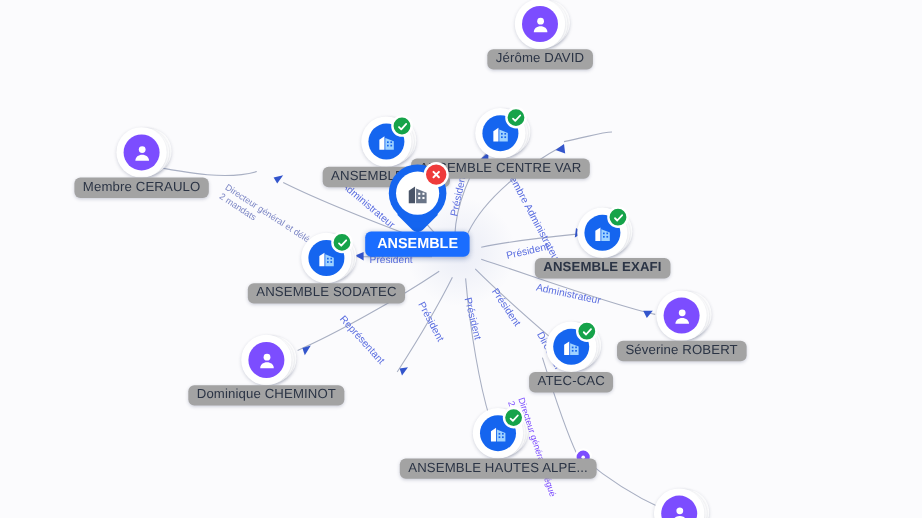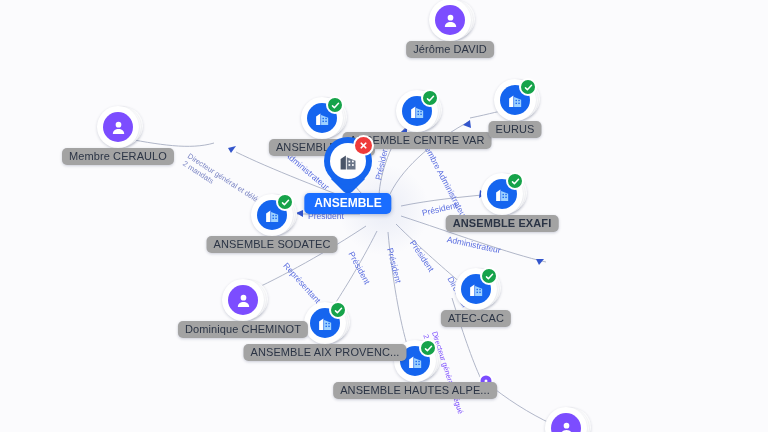--- a/index.html
+++ b/index.html
@@ -243,43 +243,20 @@
       </div>
       <div class="badge">
         <svg width="9" height="9" viewBox="0 0 24 24" fill="none" stroke="#fff" stroke-width="4" stroke-linecap="round" stroke-linejoin="round">
             <polyline points="4,13 9,18 20,6"></polyline>
           </svg>
       </div>
     </div>
     <div class="label">ANSEMBLE CENTRE VAR</div>
   </div>
 
-  <div class="node" style="left:515px;top:100px;">
-    <div class="stack">
-      <div class="sheet s3"></div>
-        <div class="sheet s2"></div>
-        <div class="sheet s1"></div>
-      <div class="disc company">
-        <svg width="17" height="17" viewBox="0 0 24 24" fill="#fff">
-            <path d="M3 21V9l6-4v16H3z"></path>
-            <path d="M10 21V7l10 4v10H10z" fill="#9fd2ff"></path>
-            <rect x="12" y="11" width="2" height="2" fill="#1565ef"></rect>
-            <rect x="16" y="11" width="2" height="2" fill="#1565ef"></rect>
-            <rect x="12" y="15" width="2" height="2" fill="#1565ef"></rect>
-            <rect x="16" y="15" width="2" height="2" fill="#1565ef"></rect>
-          </svg>
-      </div>
-      <div class="badge">
-        <svg width="9" height="9" viewBox="0 0 24 24" fill="none" stroke="#fff" stroke-width="4" stroke-linecap="round" stroke-linejoin="round">
-            <polyline points="4,13 9,18 20,6"></polyline>
-          </svg>
-      </div>
-    </div>
-    <div class="label">EURUS</div>
-  </div>
 
   <div class="node" style="left:502px;top:194px;font-weight:bold;">
     <div class="stack">
       <div class="sheet s3"></div>
         <div class="sheet s2"></div>
         <div class="sheet s1"></div>
       <div class="disc company">
         <svg width="17" height="17" viewBox="0 0 24 24" fill="#fff">
             <path d="M3 21V9l6-4v16H3z"></path>
             <path d="M10 21V7l10 4v10H10z" fill="#9fd2ff"></path>
@@ -291,20 +268,34 @@
       </div>
       <div class="badge">
         <svg width="9" height="9" viewBox="0 0 24 24" fill="none" stroke="#fff" stroke-width="4" stroke-linecap="round" stroke-linejoin="round">
             <polyline points="4,13 9,18 20,6"></polyline>
           </svg>
       </div>
     </div>
     <div class="label">ANSEMBLE EXAFI</div>
   </div>
 
+  <div class="node" style="left:568px;top:263px;">
+    <div class="stack">
+      <div class="sheet s3"></div>
+        <div class="sheet s2"></div>
+        <div class="sheet s1"></div>
+      <div class="disc person">
+        <svg width="17" height="17" viewBox="0 0 24 24" fill="#fff">
+            <circle cx="12" cy="8" r="4"></circle>
+            <path d="M4 21c0-4.4 3.6-7 8-7s8 2.6 8 7z"></path>
+          </svg>
+      </div>
+    </div>
+    <div class="label">Séverine ROBERT</div>
+  </div>
 
   <div class="node" style="left:476px;top:289px;">
     <div class="stack">
       <div class="sheet s3"></div>
         <div class="sheet s2"></div>
         <div class="sheet s1"></div>
       <div class="disc company">
         <svg width="17" height="17" viewBox="0 0 24 24" fill="#fff">
             <path d="M3 21V9l6-4v16H3z"></path>
             <path d="M10 21V7l10 4v10H10z" fill="#9fd2ff"></path>
@@ -340,45 +331,22 @@
       </div>
       <div class="badge">
         <svg width="9" height="9" viewBox="0 0 24 24" fill="none" stroke="#fff" stroke-width="4" stroke-linecap="round" stroke-linejoin="round">
             <polyline points="4,13 9,18 20,6"></polyline>
           </svg>
       </div>
     </div>
     <div class="label">ANSEMBLE HAUTES ALPE...</div>
   </div>
 
-  <div class="node" style="left:325px;top:323px;">
-    <div class="stack">
-      <div class="sheet s3"></div>
-        <div class="sheet s2"></div>
-        <div class="sheet s1"></div>
-      <div class="disc company">
-        <svg width="17" height="17" viewBox="0 0 24 24" fill="#fff">
-            <path d="M3 21V9l6-4v16H3z"></path>
-            <path d="M10 21V7l10 4v10H10z" fill="#9fd2ff"></path>
-            <rect x="12" y="11" width="2" height="2" fill="#1565ef"></rect>
-            <rect x="16" y="11" width="2" height="2" fill="#1565ef"></rect>
-            <rect x="12" y="15" width="2" height="2" fill="#1565ef"></rect>
-            <rect x="16" y="15" width="2" height="2" fill="#1565ef"></rect>
-          </svg>
-      </div>
-      <div class="badge">
-        <svg width="9" height="9" viewBox="0 0 24 24" fill="none" stroke="#fff" stroke-width="4" stroke-linecap="round" stroke-linejoin="round">
-            <polyline points="4,13 9,18 20,6"></polyline>
-          </svg>
-      </div>
-    </div>
-    <div class="label">ANSEMBLE AIX PROVENC...</div>
-  </div>
-
-  <div class="node" style="left:243px;top:300px;">
+
+  <div class="node" style="left:222px;top:300px;">
     <div class="stack">
       <div class="sheet s3"></div>
         <div class="sheet s2"></div>
         <div class="sheet s1"></div>
       <div class="disc person">
         <svg width="17" height="17" viewBox="0 0 24 24" fill="#fff">
             <circle cx="12" cy="8" r="4"></circle>
             <path d="M4 21c0-4.4 3.6-7 8-7s8 2.6 8 7z"></path>
           </svg>
       </div>

